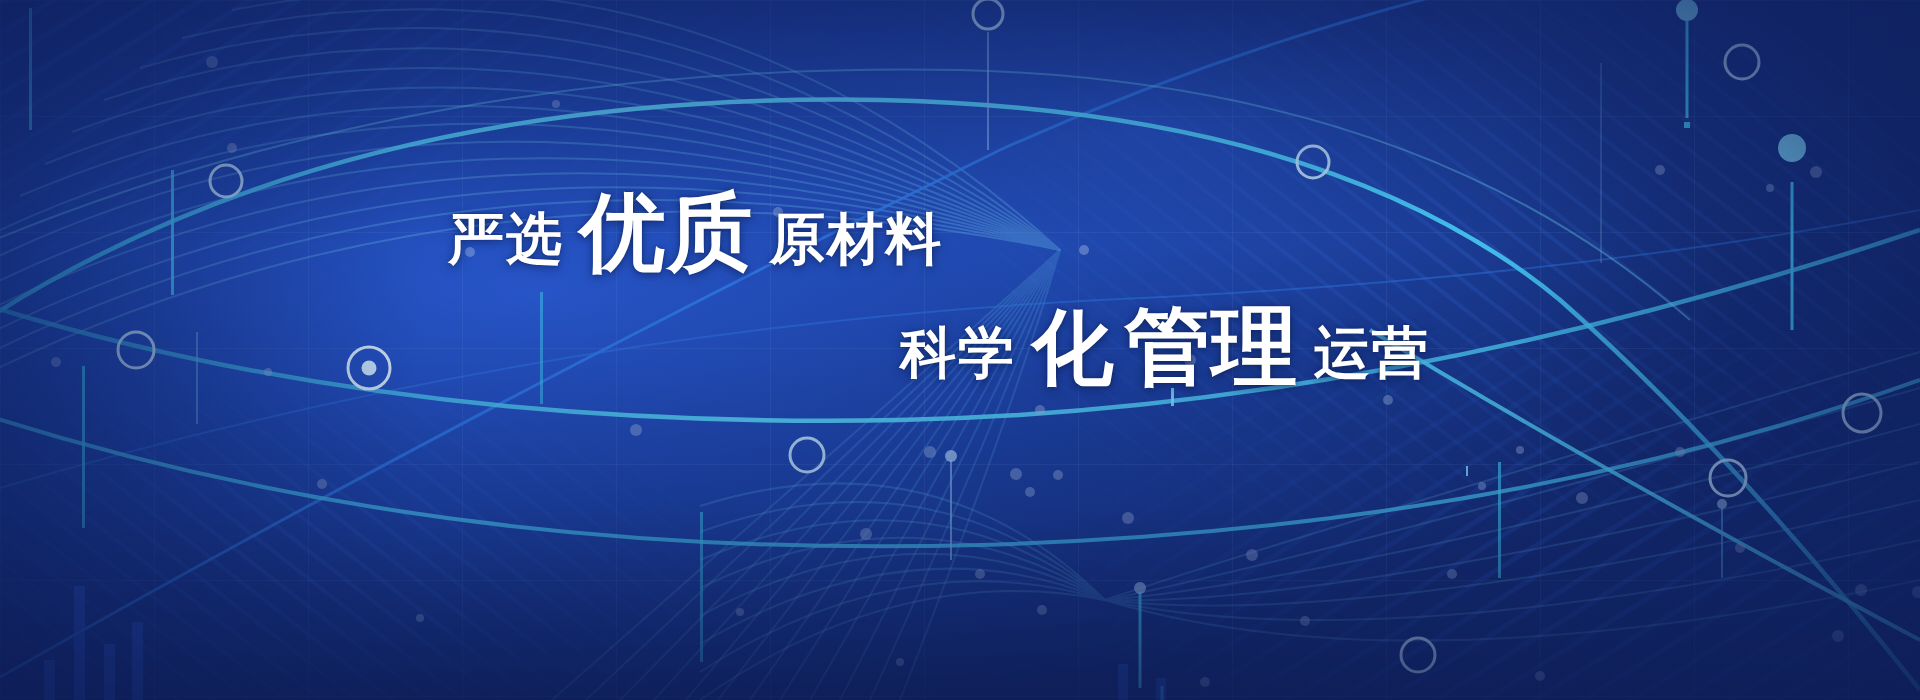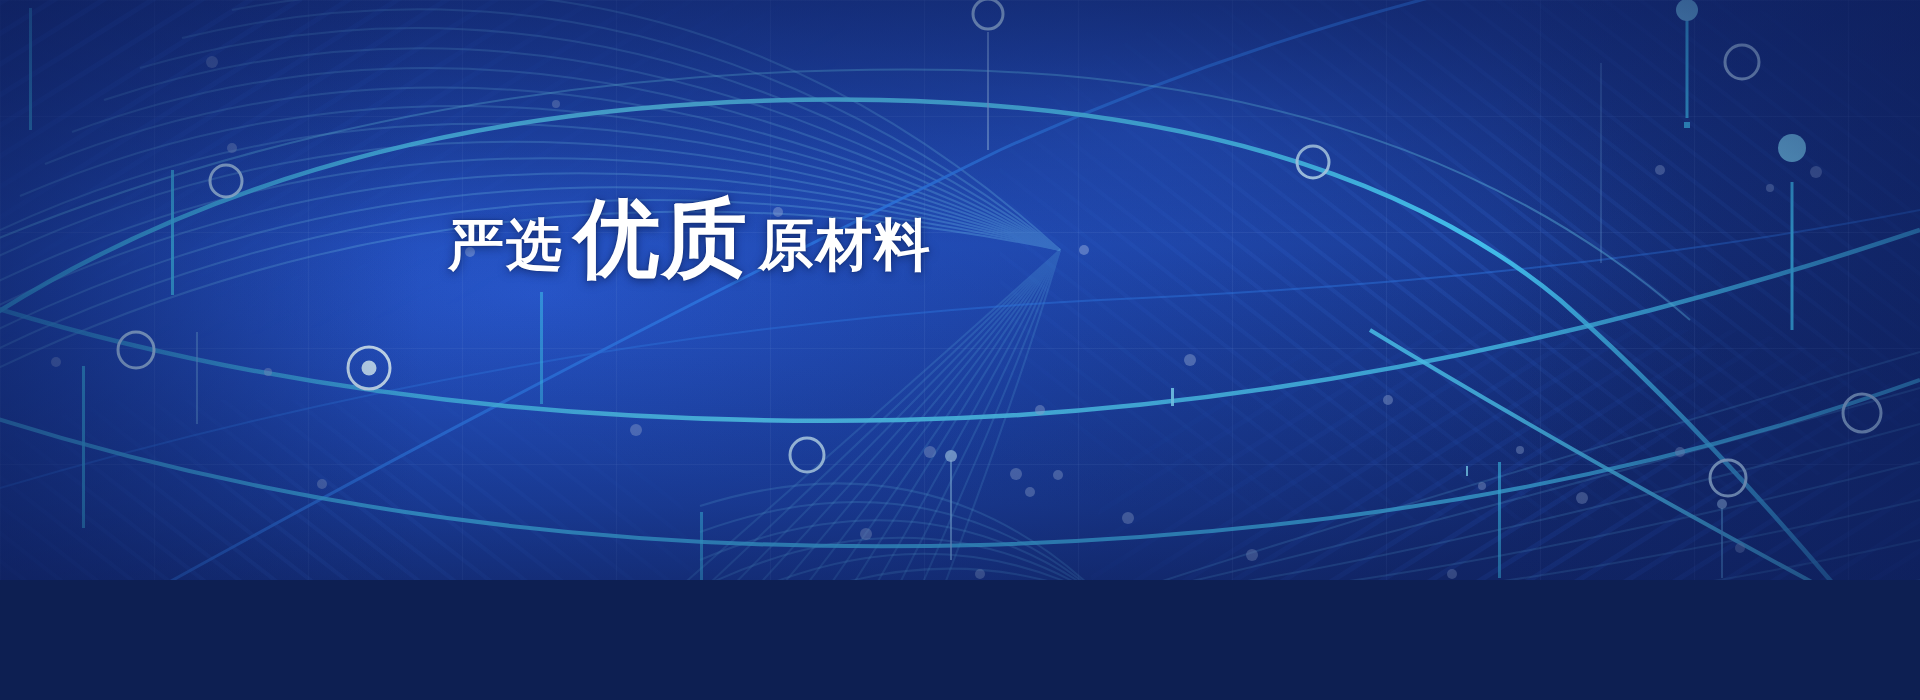--- a/index.html
+++ b/index.html
@@ -1,18 +1,18 @@
 <!DOCTYPE html>
 <html><head>
 <meta charset="utf-8">
 <style>
   html,body{margin:0;padding:0;background:#0d1f52;}
   #stage{
-    position:relative;width:1920px;height:580px;overflow:hidden;
-    font-family:Liberation Serif, serif;
+    position:relative;width:1920px;height:700px;overflow:hidden;
+    font-family:Liberation Mono, monospace;
     background:#0f766e;
   }
   #stage svg.layer{position:absolute;left:0;top:0;width:1920px;height:700px;display:block;}
 
   
   .headline{position:absolute;z-index:40;white-space:nowrap;color:#ffffff;
             font-weight:700;line-height:1;
             text-shadow:0 2px 10px rgba(6,18,60,.55), 0 0 2px rgba(10,25,70,.5);}
   #line1{left:448px;top:196px;}
   #line2{left:900px;top:310px;}
@@ -304,14 +304,20 @@
     <rect width="1920" height="700" fill="url(#vign)"></rect>
     <rect width="1920" height="700" fill="url(#sideVign)"></rect>
   </svg>
 
   <div class="headline" id="line1">
     <span class="seg sz-m gapR">严选</span>
     <span class="seg sz-l gapR">优质</span>
     <span class="seg sz-m">原材料</span>
   </div>
 
+  <div class="headline" id="line2">
+    <span class="seg sz-m gapR">科学</span>
+    <span class="seg sz-x">化</span>
+    <span class="seg sz-l gapR">管理</span>
+    <span class="seg sz-m">运营</span>
+  </div>
 
 </div>
 
 </body></html>

